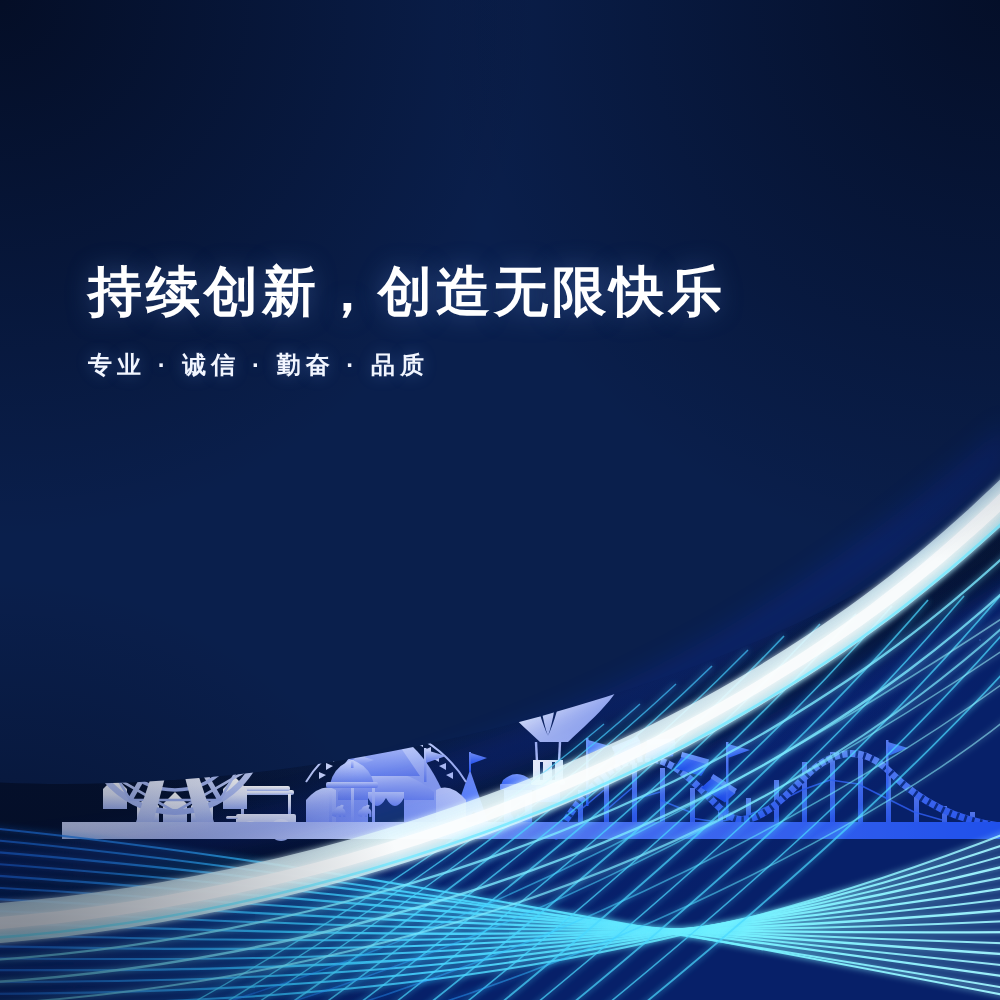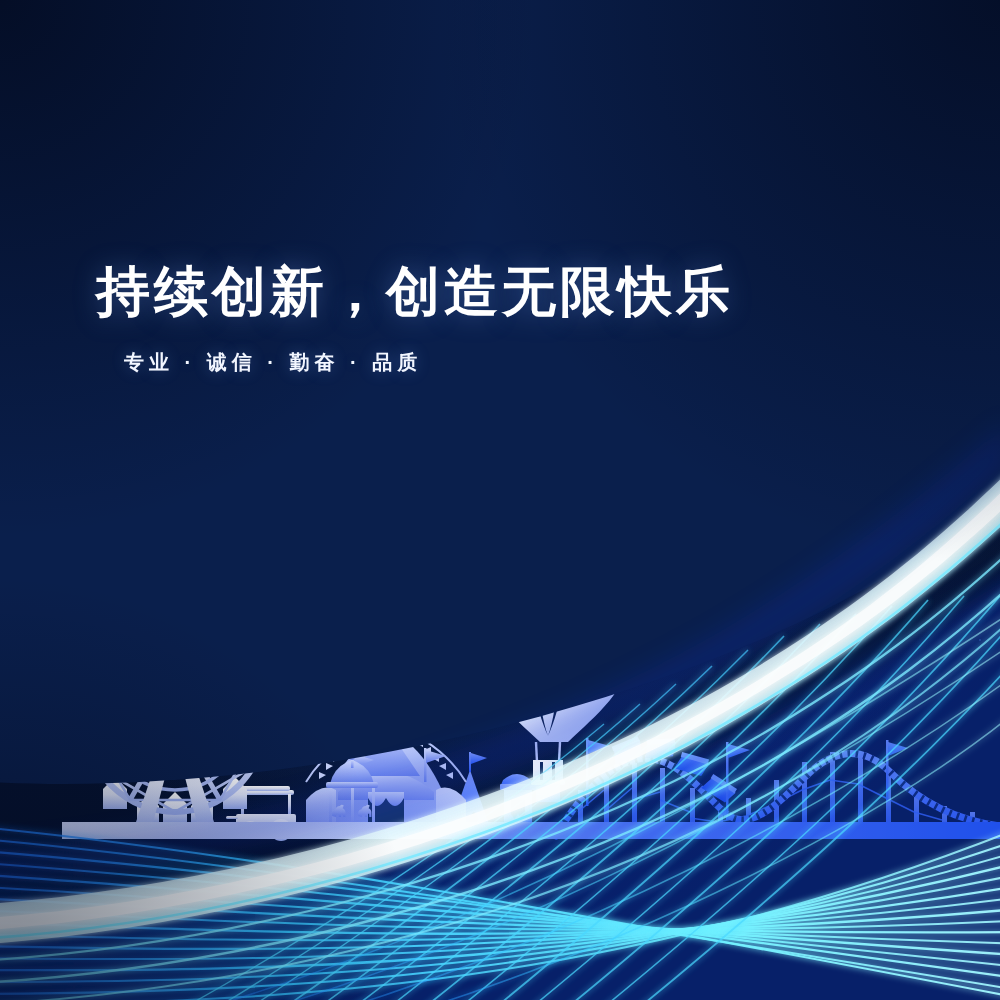--- a/index.html
+++ b/index.html
@@ -18,27 +18,27 @@
   .cornerdark{position:absolute;inset:0;pointer-events:none;
      background:
        radial-gradient(circle at 0% 0%, rgba(2,8,26,.75) 0%, rgba(0,0,0,0) 38%),
        radial-gradient(circle at 100% 0%, rgba(2,8,26,.70) 0%, rgba(0,0,0,0) 40%),
        radial-gradient(circle at 0% 100%, rgba(2,8,26,.55) 0%, rgba(0,0,0,0) 30%);}
 
   .layer{position:absolute;inset:0;}
   svg.layer{display:block;}
 
   
-  .textblock{position:absolute;left:96px;top:262px;z-index:30;}
+  .textblock{position:absolute;left:88px;top:262px;z-index:30;}
   .headline{font-size:54px;font-weight:bold;color:#ffffff;letter-spacing:4px;
             line-height:1.1;white-space:nowrap;
             text-shadow:0 0 26px rgba(120,170,255,.35);}
-  .subline{margin-top:28px;font-size:20px;font-weight:bold;color:#f2f6ff;
+  .subline{margin-top:28px;font-size:24px;font-weight:bold;color:#f2f6ff;
            letter-spacing:5px;white-space:nowrap;
-           text-shadow:0 0 16px rgba(120,170,255,.30);margin-left:28px;}
+           text-shadow:0 0 16px rgba(120,170,255,.30);}
 </style>
 </head>
 <body>
 
 <div id="stage">
 
   <svg class="layer" viewBox="0 0 1000 1000" width="1000" height="1000" aria-hidden="true">
     <g fill="#7fb0ff">
       <circle cx="118" cy="96" r="1.1" opacity=".55"></circle>
       <circle cx="262" cy="214" r="1.3" opacity=".65"></circle>

